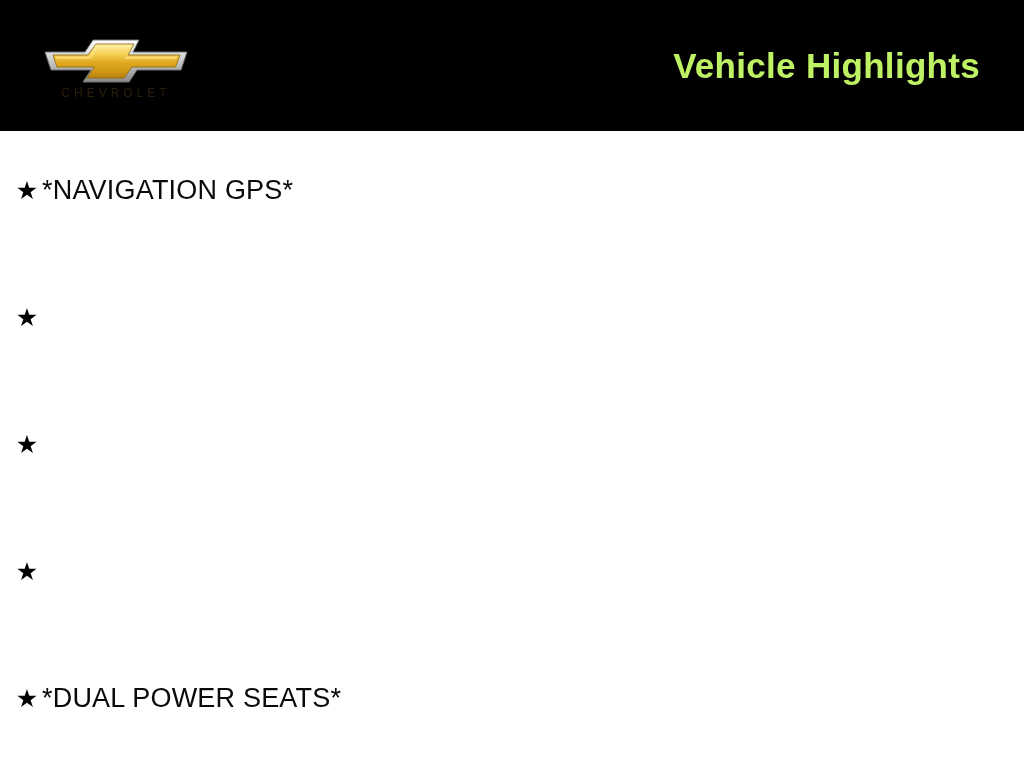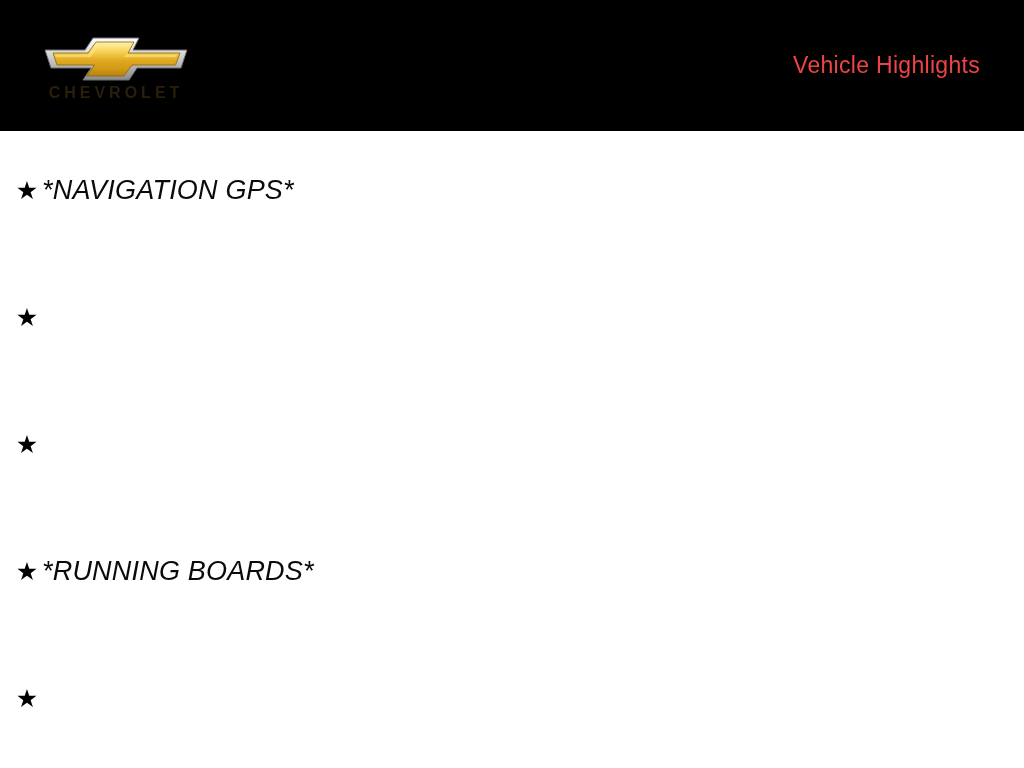--- a/index.html
+++ b/index.html
@@ -45,32 +45,32 @@
     margin-top: 2px;
   }
 
   .bowtie-wrap {
     position: relative;
     width: 150px;
     height: 52px;
   }
 
   .brand-wordmark {
-    font-size: 16px;
+    font-size: 12px;
     letter-spacing: 4px;
     color: #2b1f0c;
-    font-weight: bold;
+    font-weight: normal;
     margin-top: 0;
     user-select: none;
   }
 
   .header-title {
-    color: #ef4444;
-    font-size: 23px;
-    font-weight: normal;
+    color: #bef264;
+    font-size: 35px;
+    font-weight: bold;
     letter-spacing: 0.3px;
     line-height: 1;
     padding-right: 4px;
   }
 
   
   .highlights {
     position: absolute;
     top: 131px;
     left: 0;
@@ -96,21 +96,20 @@
     text-align: center;
     flex: 0 0 30px;
   }
 
   .highlight-label {
     font-size: 27px;
     line-height: 30px;
     color: #0a0a0a;
     letter-spacing: 0.2px;
     white-space: nowrap;
-    font-style: italic;
   }
 </style>
 </head>
 <body>
 
 <div class="page">
 
   <div class="header">
 
     <div class="brand-logo">
@@ -153,21 +152,21 @@
     <div class="highlight-row">
       <span class="star-icon">★</span>
     </div>
 
     <div class="highlight-row">
       <span class="star-icon">★</span>
     </div>
 
     <div class="highlight-row">
       <span class="star-icon">★</span>
-      <span class="highlight-label">*RUNNING BOARDS*</span>
     </div>
 
     <div class="highlight-row">
       <span class="star-icon">★</span>
+      <span class="highlight-label">*DUAL POWER SEATS*</span>
     </div>
 
   </div>
 </div>
 
 </body></html>

